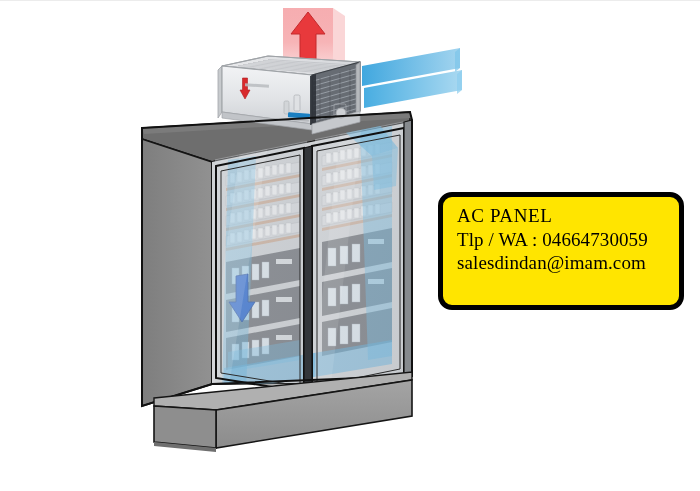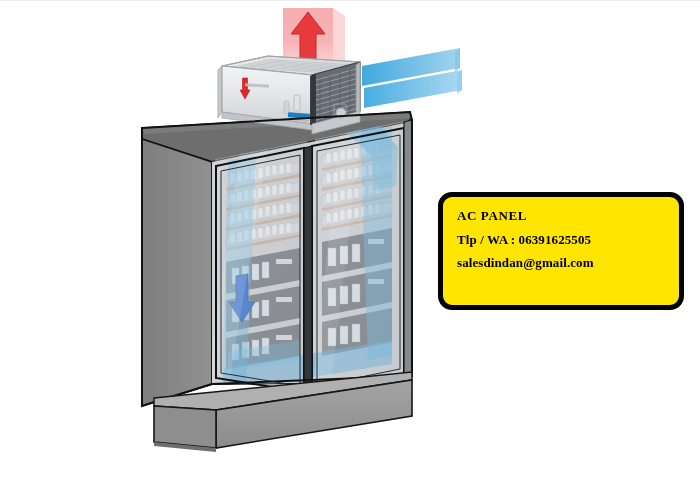--- a/index.html
+++ b/index.html
@@ -32,26 +32,25 @@
     box-sizing: border-box;
   }
   .callout-lines {
     position: absolute;
     left: 14px;
     top: 7px;
     right: 6px;
   }
   .callout-line {
     font-family: "Liberation Serif", serif;
-    font-size: 13px;
+    font-size: 19px;
     line-height: 23.5px;
     color: #000000;
     white-space: nowrap;
     letter-spacing: 0.1px;
-    font-weight: bold;
   }
   .callout-line.heading {
     letter-spacing: 0.6px;
   }
   .top-hairline {
     position: absolute;
     left: 0;
     top: 0;
     width: 700px;
     height: 1px;
@@ -432,18 +431,18 @@
 
       <polygon points="154,406 216,410 216,448 154,442" fill="#8e8e8e" stroke="#151515" stroke-width="1.6"></polygon>
 
       <polygon points="154,442 216,448 216,452 154,446" fill="#6f6f6f"></polygon>
     </g>
   </svg>
 
   <div class="callout-box">
     <div class="callout-lines">
       <div class="callout-line heading">AC PANEL</div>
-      <div class="callout-line">Tlp / WA : 06391625505</div>
-      <div class="callout-line">salesdindan@gmail.com</div>
+      <div class="callout-line">Tlp / WA : 04664730059</div>
+      <div class="callout-line">salesdindan@imam.com</div>
     </div>
   </div>
 
 </div>
 
 </body></html>

